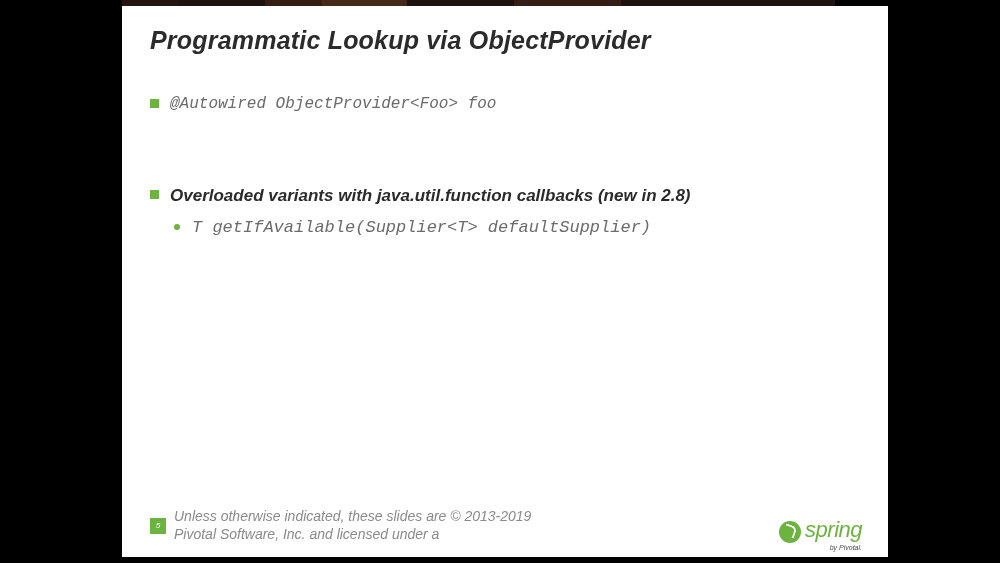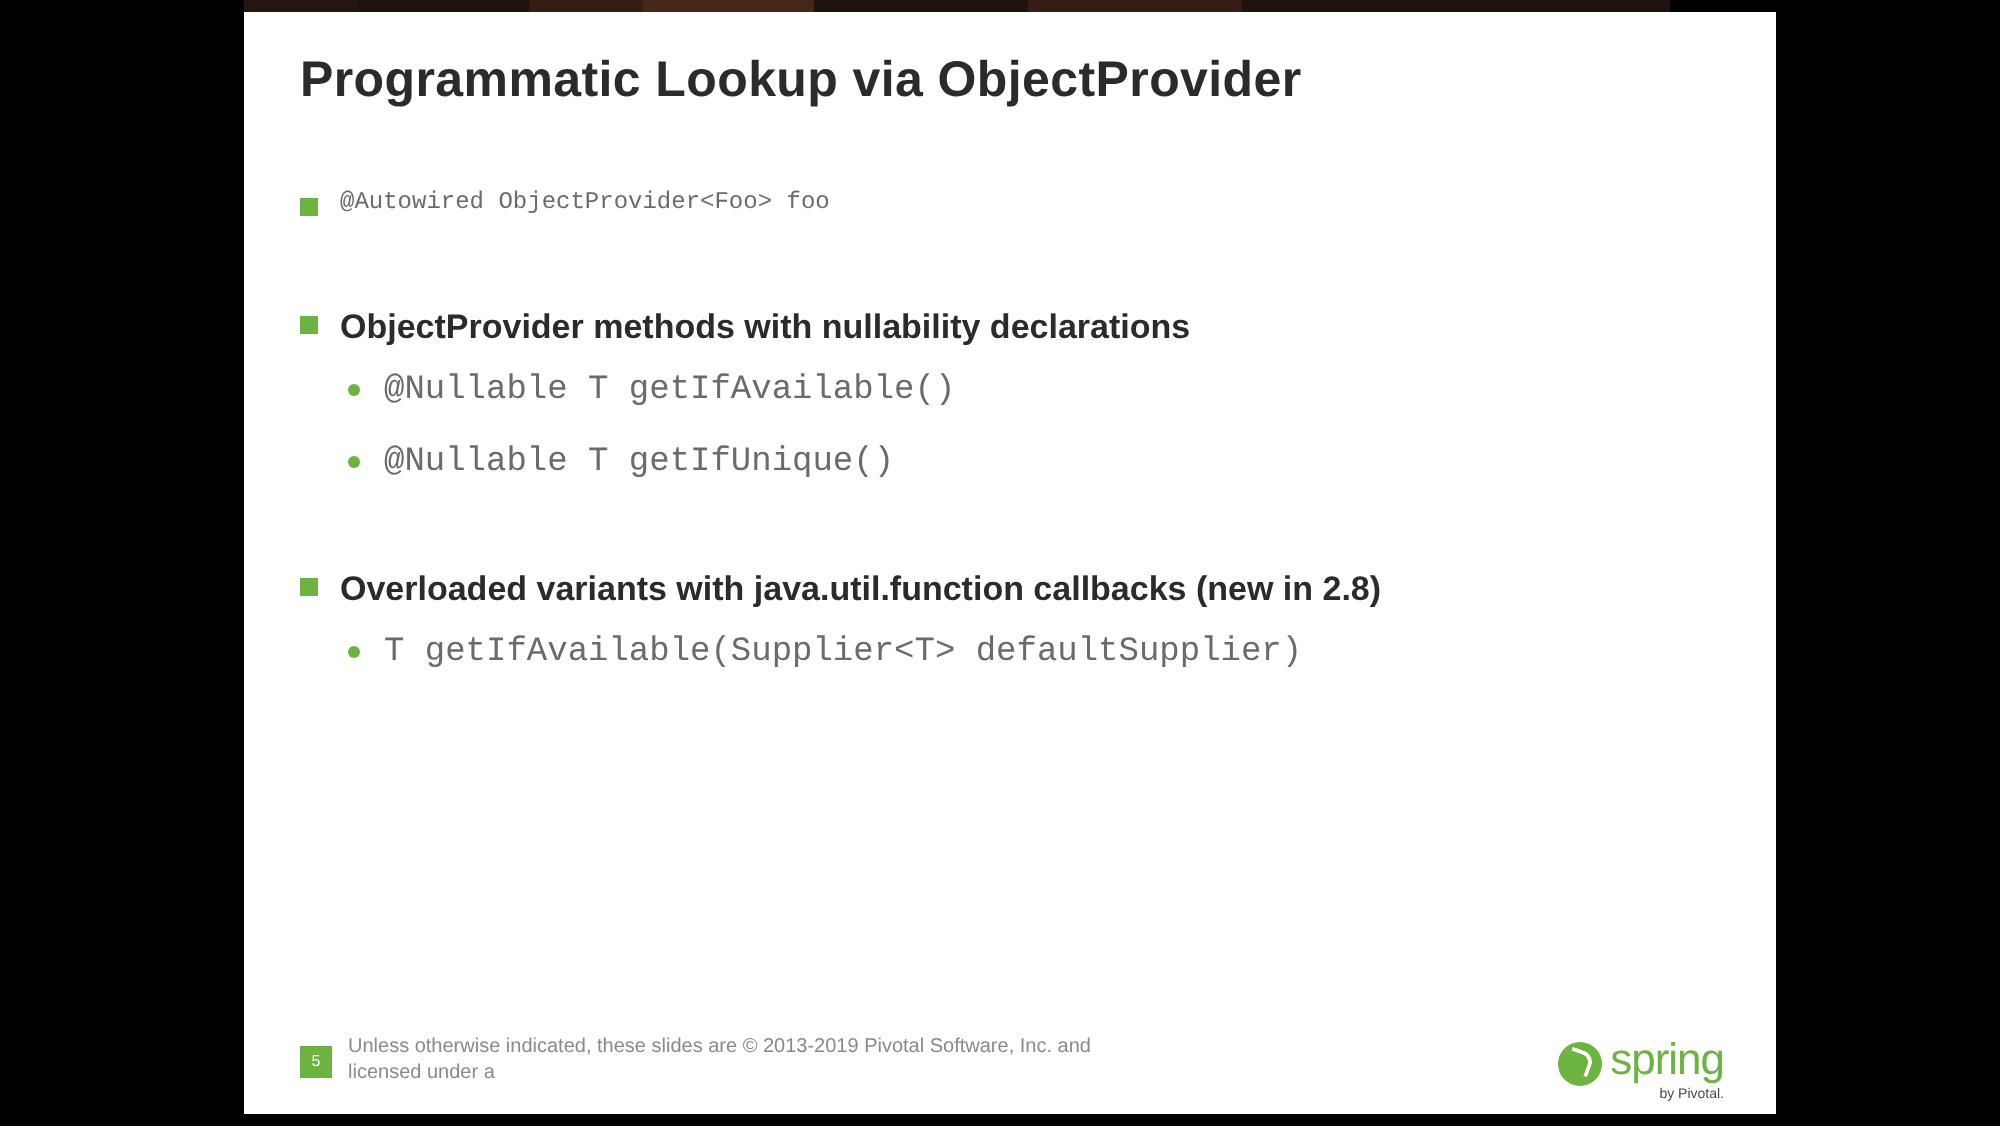--- a/index.html
+++ b/index.html
@@ -9,20 +9,21 @@
     height: 563px;
     background: #000;
     font-family: Arial, Helvetica, sans-serif;
     overflow: hidden;
   }
   .stage {
     position: relative;
     width: 947px;
     height: 563px;
     background: #000;
+    font-style: italic;
   }
   .topstrip {
     position: absolute;
     left: 122px;
     right: 112px;
     top: 0;
     height: 6px;
     background: linear-gradient(to right,
       #4a2a20 0%, #4a2a20 8%,
       #3b241b 8%, #3b241b 20%,
@@ -79,21 +80,21 @@
     background: #6db33f;
   }
   ul.bullets > li.heading {
     color: #2b2b2b;
     font-weight: bold;
     font-family: Arial, Helvetica, sans-serif;
   }
   ul.bullets > li.code {
     font-family: "Courier New", Courier, monospace;
     color: #6b6b6b;
-    font-size: 12px;
+    font-size: 16px;
   }
   ul.sub {
     list-style: none;
     margin: 6px 0 2px 0;
     padding: 0;
   }
   ul.sub > li {
     position: relative;
     padding-left: 22px;
     margin-bottom: 10px;
@@ -126,21 +127,21 @@
     width: 16px;
     height: 16px;
     background: #6db33f;
     color: #fff;
     font-size: 8px;
     line-height: 16px;
     text-align: center;
     margin-right: 8px;
   }
   .ftext {
-    font-size: 10px;
+    font-size: 14px;
     line-height: 1.25;
     color: #8a8a8a;
     max-width: 400px;
   }
   .logo {
     position: absolute;
     right: 26px;
     bottom: 14px;
     display: flex;
     align-items: flex-end;
@@ -191,29 +192,20 @@
     <div class="title">Programmatic Lookup via ObjectProvider</div>
 
     <div class="content">
 
       <ul class="bullets">
         <li class="code">@Autowired ObjectProvider&lt;Foo&gt; foo</li>
       </ul>
 
       <div class="gap-md"></div>
 
-      <ul class="bullets">
-        <li class="heading">
-          <span>ObjectProvider methods with nullability declarations</span>
-          <ul class="sub">
-            <li>@Nullable T getIfAvailable()</li>
-            <li>@Nullable T getIfUnique()</li>
-          </ul>
-        </li>
-      </ul>
 
       <div class="gap-sm"></div>
 
       <ul class="bullets">
         <li class="heading">
           <span>Overloaded variants with java.util.function callbacks (new in 2.8)</span>
           <ul class="sub">
             <li>T getIfAvailable(Supplier&lt;T&gt; defaultSupplier)</li>
           </ul>
         </li>

